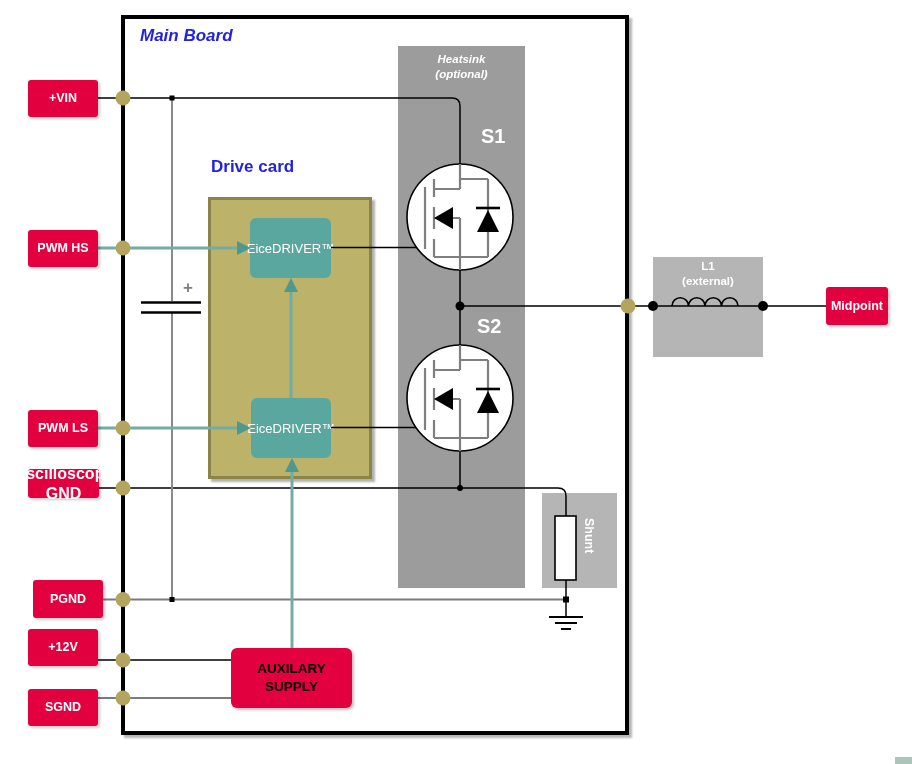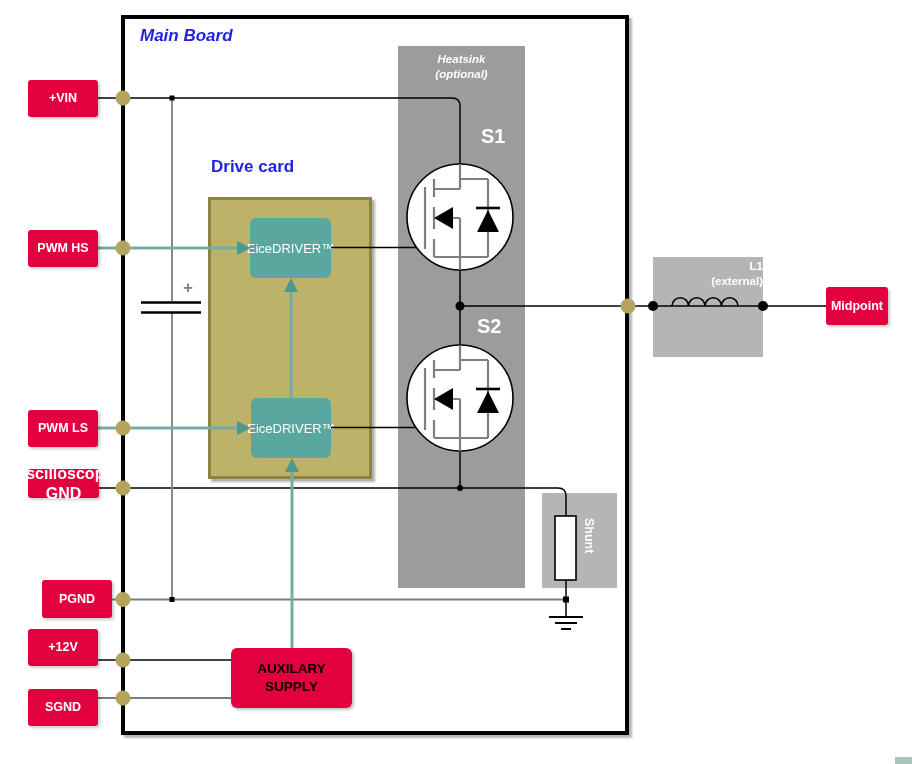--- a/index.html
+++ b/index.html
@@ -11,21 +11,21 @@
   .main-board{left:121px;top:15px;width:508px;height:720px;border:4px solid #000;
               background:#fff;box-shadow:3px 3px 2px rgba(120,120,120,.55);z-index:0;}
   .board-title{left:140px;top:26px;color:var(--blue,#2222E0);font-size:17px;font-weight:bold;z-index:7;font-style:italic;}
   .card-title{left:211px;top:157px;color:var(--blue,#2222E0);font-size:17px;font-weight:bold;z-index:7;}
 
   
   .heatsink{left:398px;top:46px;width:127px;height:542px;background:var(--heatsink-gray,#9C9C9C);z-index:1;}
   .heatsink-label{left:398px;top:52px;width:127px;text-align:center;color:#fff;
                   font-size:11.5px;font-weight:600;line-height:1.3;z-index:7;font-style:italic;}
   .l1-box{left:653px;top:257px;width:110px;height:100px;background:var(--light-gray,#B5B5B5);z-index:1;}
-  .l1-label{left:653px;top:259px;width:110px;text-align:right;color:#fff;
+  .l1-label{left:653px;top:259px;width:110px;text-align:center;color:#fff;
             font-size:11.5px;font-weight:600;line-height:1.3;z-index:7;}
   .shunt-box{left:542px;top:493px;width:75px;height:95px;background:var(--light-gray,#B5B5B5);z-index:1;}
   .shunt-label{left:582px;top:518px;height:64px;color:#fff;font-size:12.5px;font-weight:600;
                writing-mode:vertical-rl;z-index:7;}
 
   
   .drive-card{left:208px;top:197px;width:164px;height:282px;background:var(--olive-fill,#BDB269);
               border:3px solid var(--olive-border,#8C8347);box-shadow:3px 3px 2px rgba(100,100,100,.5);z-index:2;}
   .driver{background:var(--teal-block,#5AA79F);border-radius:6px;color:#fff;font-size:13px;
           display:flex;align-items:center;justify-content:center;z-index:3;}
@@ -38,21 +38,21 @@
   .s2{left:477px;top:315px;}
 
   
   .term{background:var(--red,#E2003E);border-radius:3px;color:#fff;font-size:12.5px;font-weight:bold;
         display:flex;align-items:center;justify-content:center;text-align:center;
         box-shadow:2px 2px 3px rgba(0,0,0,.2);z-index:6;line-height:1.2;}
   .t-vin{left:28px;top:80px;width:70px;height:37px;}
   .t-pwmhs{left:28px;top:230px;width:70px;height:37px;}
   .t-pwmls{left:28px;top:410px;width:70px;height:37px;}
   .t-osc{left:28px;top:469px;width:71px;height:29px;font-size:16px;flex-direction:column;}
-  .t-pgnd{left:42px;top:580px;width:70px;height:38px;}
+  .t-pgnd{left:33px;top:580px;width:70px;height:38px;}
   .t-12v{left:28px;top:629px;width:70px;height:37px;}
   .t-sgnd{left:28px;top:689px;width:70px;height:37px;}
   .t-mid{left:826px;top:287px;width:62px;height:38px;}
   .aux{left:231px;top:648px;width:121px;height:60px;background:var(--red,#E2003E);border-radius:6px;
        color:#000000;font-size:13.5px;font-weight:bold;display:flex;flex-direction:column;
        align-items:center;justify-content:center;line-height:1.35;
        box-shadow:2px 2px 3px rgba(0,0,0,.25);z-index:6;}
 
   .cap-plus{left:183px;top:278px;color:#808080;font-size:17px;font-weight:bold;z-index:7;}
   .corner-fragment{left:895px;top:757px;width:17px;height:7px;background:#A9C6BA;z-index:8;}

